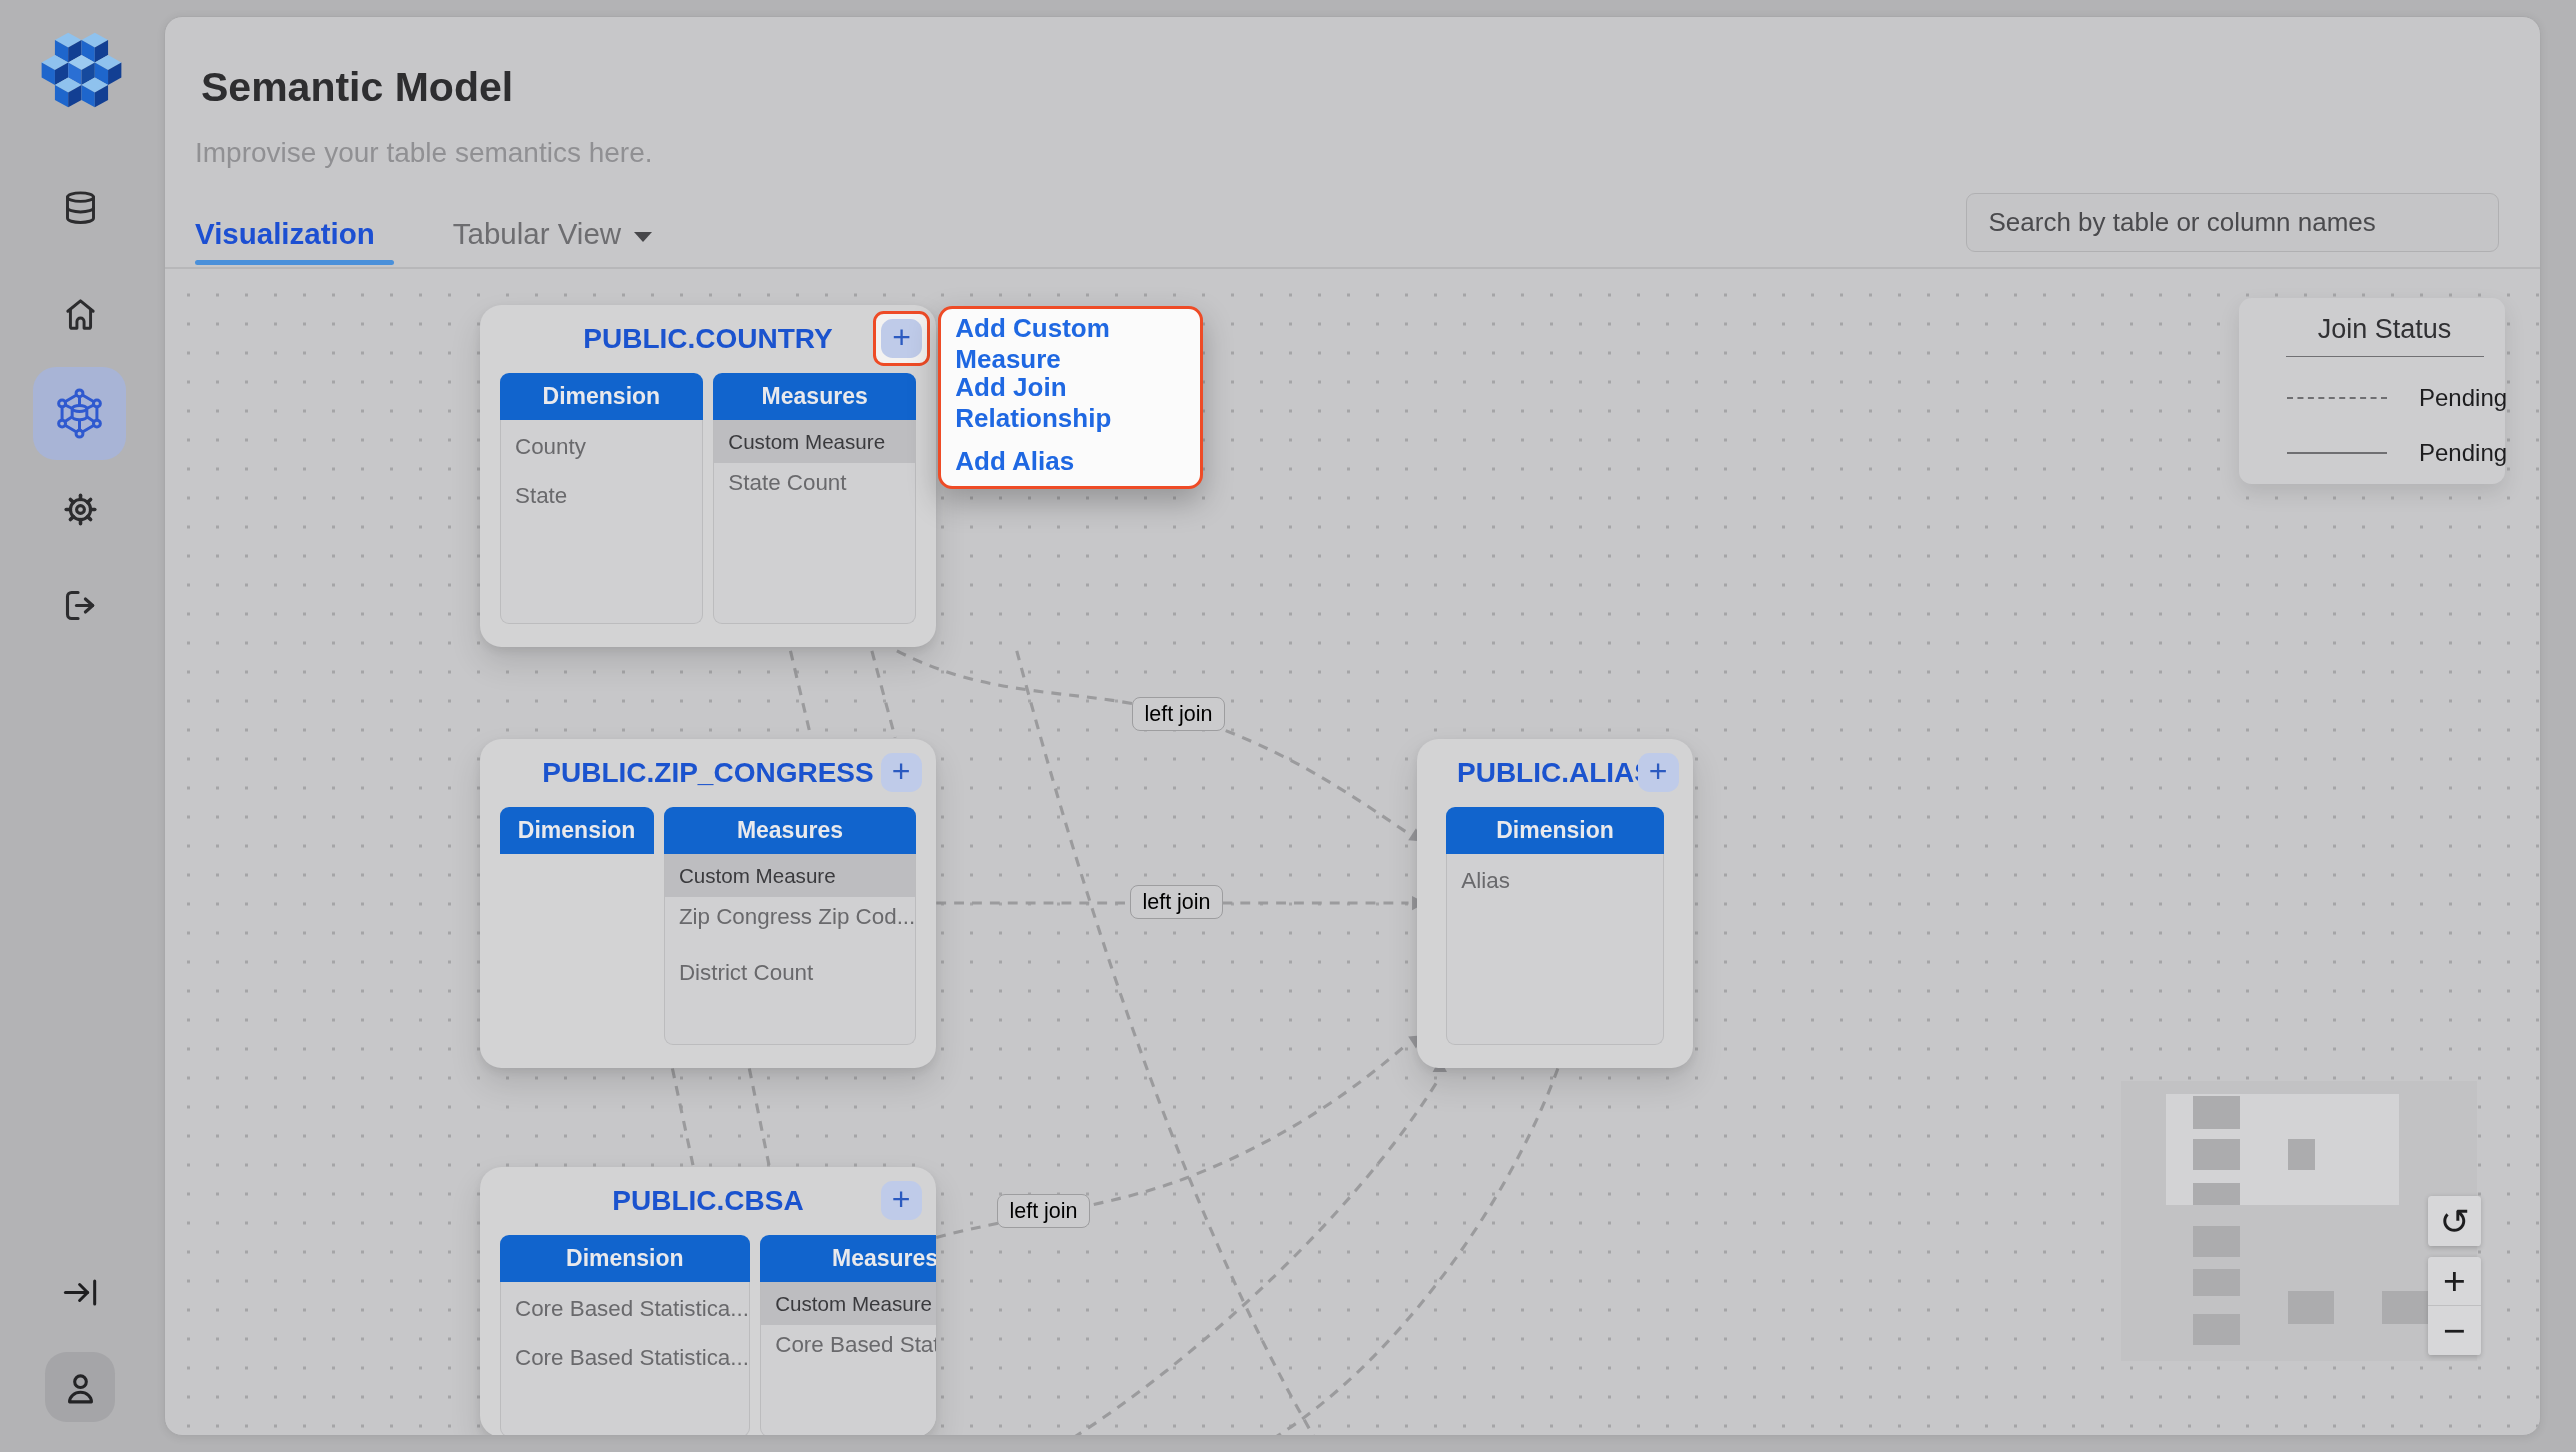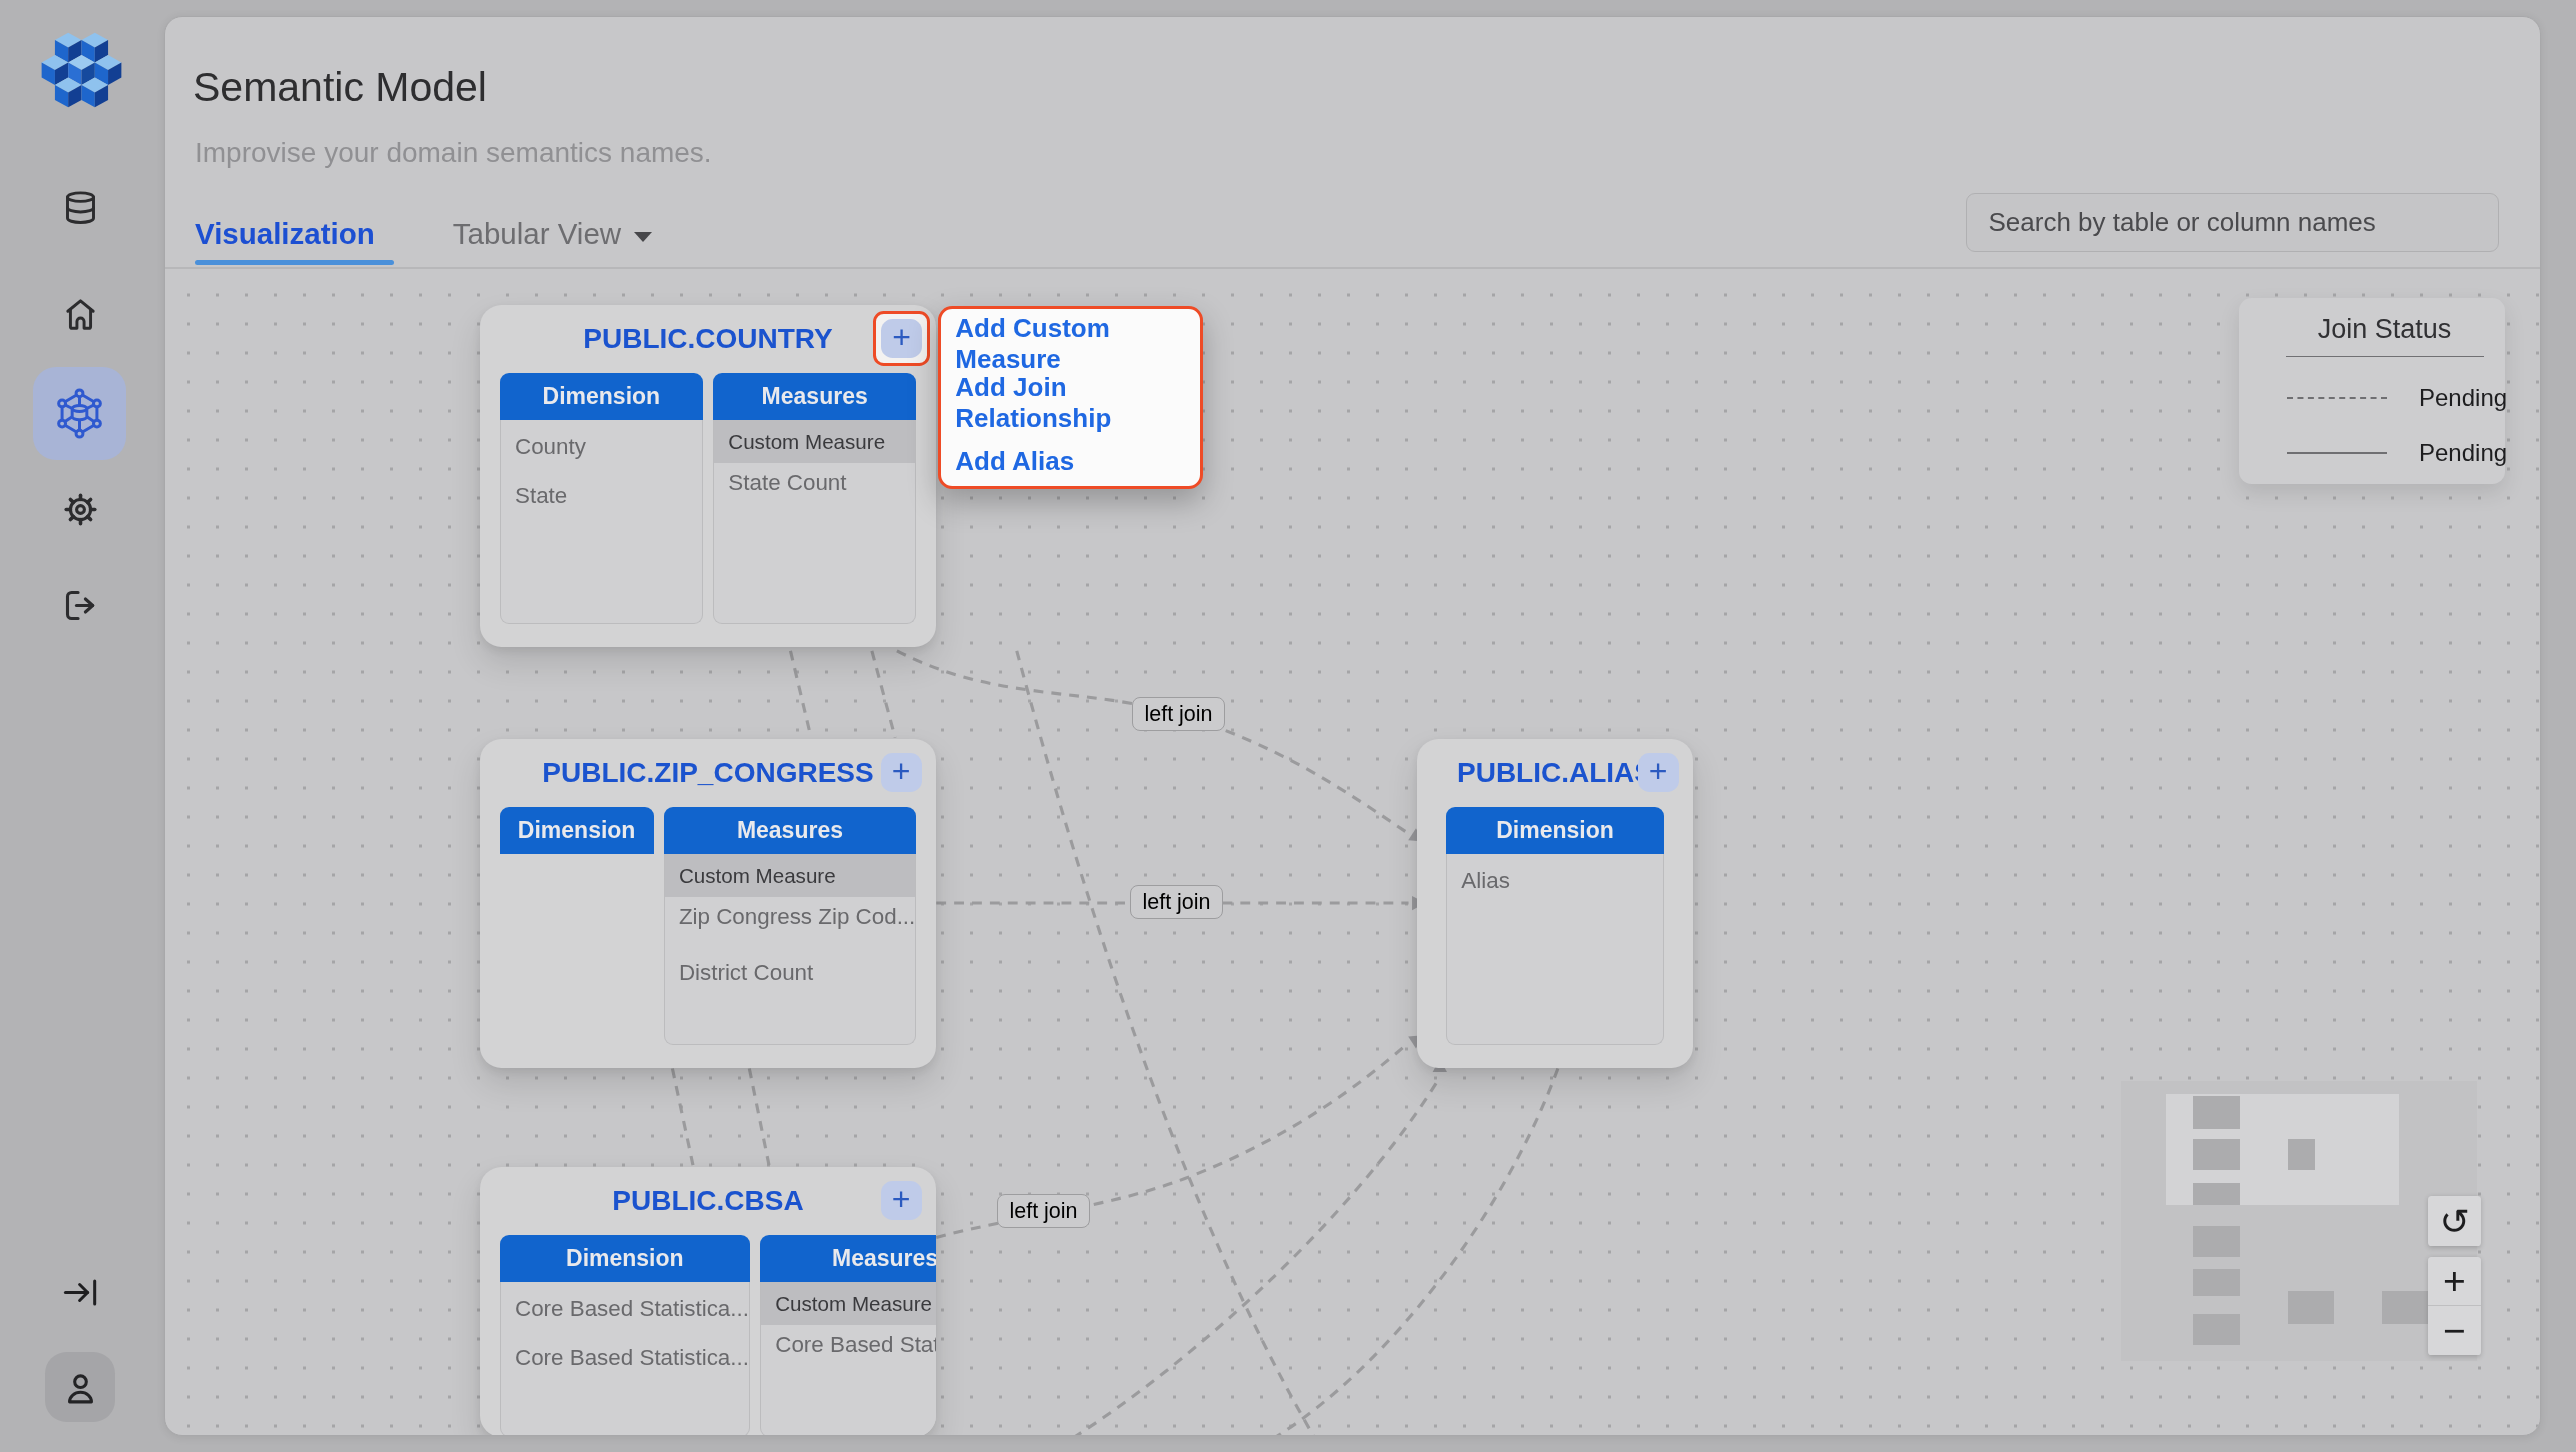--- a/index.html
+++ b/index.html
@@ -12,21 +12,21 @@
   .logo { position:absolute; left:35px; top:27px; width:93px; height:86px; }
   .side-icon { position:absolute; left:52px; width:57px; height:57px; display:flex; align-items:center; justify-content:center; }
   .side-icon svg { width:39px; height:39px; }
   .active-pill { position:absolute; left:33px; top:367px; width:93px; height:93px; border-radius:23px; background:#a8b4d6; display:flex; align-items:center; justify-content:center; }
   .active-pill svg { width:55px; height:55px; }
   .avatar { position:absolute; left:45px; top:1352px; width:70px; height:70px; border-radius:21.5px; background:#a5a5a8; display:flex; align-items:center; justify-content:center; }
   .avatar svg { width:41px; height:41px; }
 
   
   .main { position:absolute; left:164px; top:16px; width:2377px; height:1420px; background:#c7c7c9; border:0.9px solid #a8a8aa; border-radius:18px; overflow:hidden; box-shadow:0 1.8px 9px rgba(0,0,0,.08); }
-  .page-title { position:absolute; left:28px; top:47px; font-size:41px; font-weight:400; color:#2e2e30; }
+  .page-title { position:absolute; left:36px; top:47px; font-size:41px; font-weight:700; color:#2e2e30; }
   .page-subtitle { position:absolute; left:30px; top:120px; font-size:28px; color:#909093; }
   .tabs { position:absolute; left:30px; top:200px; display:flex; align-items:center; }
   .tab { font-size:29.5px; cursor:pointer; }
   .tab.active { color:#1c4fd2; font-weight:700; }
   .tab.inactive { color:#6d6d70; margin-left:78px; display:flex; align-items:center; }
   .caret { width:0; height:0; border-left:9px solid transparent; border-right:9px solid transparent; border-top:10.7px solid #47474a; margin-left:12.5px; margin-top:5.4px; }
   .tab-underline { position:absolute; left:29.5px; top:243px; width:199px; height:5.4px; background:#4a90da; border-radius:2.7px; }
   .header-divider { position:absolute; left:0; top:250px; width:2377px; height:1.8px; background:#b7b7b9; }
   .search-box { position:absolute; right:41px; top:176px; width:533px; height:59px; }
   .search-box input { width:100%; height:100%; background:#c5c5c7; border:1.8px solid #b0b0b2; border-radius:9px; font-family:"Liberation Sans",sans-serif; font-size:26px; color:#454548; padding:0 21.5px; outline:none; }
@@ -186,21 +186,21 @@
     <div class="avatar">
       <svg viewBox="0 0 24 24" fill="none" stroke="#232325" stroke-width="1.8" stroke-linejoin="round">
         <circle cx="12" cy="8.6" r="3.4"></circle>
         <path d="M5.6 20.4a6.4 5.6 0 0 1 12.8 0z"></path>
       </svg>
     </div>
   </div>
 
   <div class="main">
     <div class="page-title">Semantic Model</div>
-    <div class="page-subtitle">Improvise your domain semantics names.</div>
+    <div class="page-subtitle">Improvise your table semantics here.</div>
 
     <div class="tabs">
       <div class="tab active">Visualization</div>
       <div class="tab inactive">
         <span>Tabular View</span>
         <span class="caret"></span>
       </div>
     </div>
     <div class="tab-underline"></div>
     <div class="header-divider"></div>

